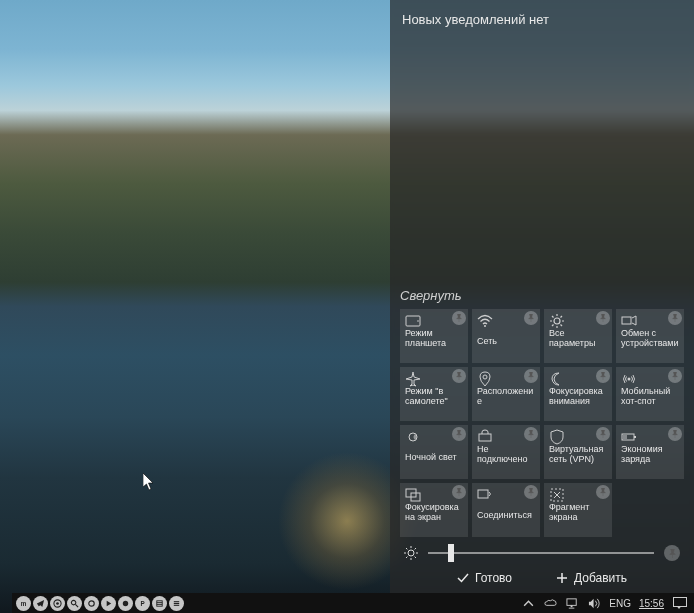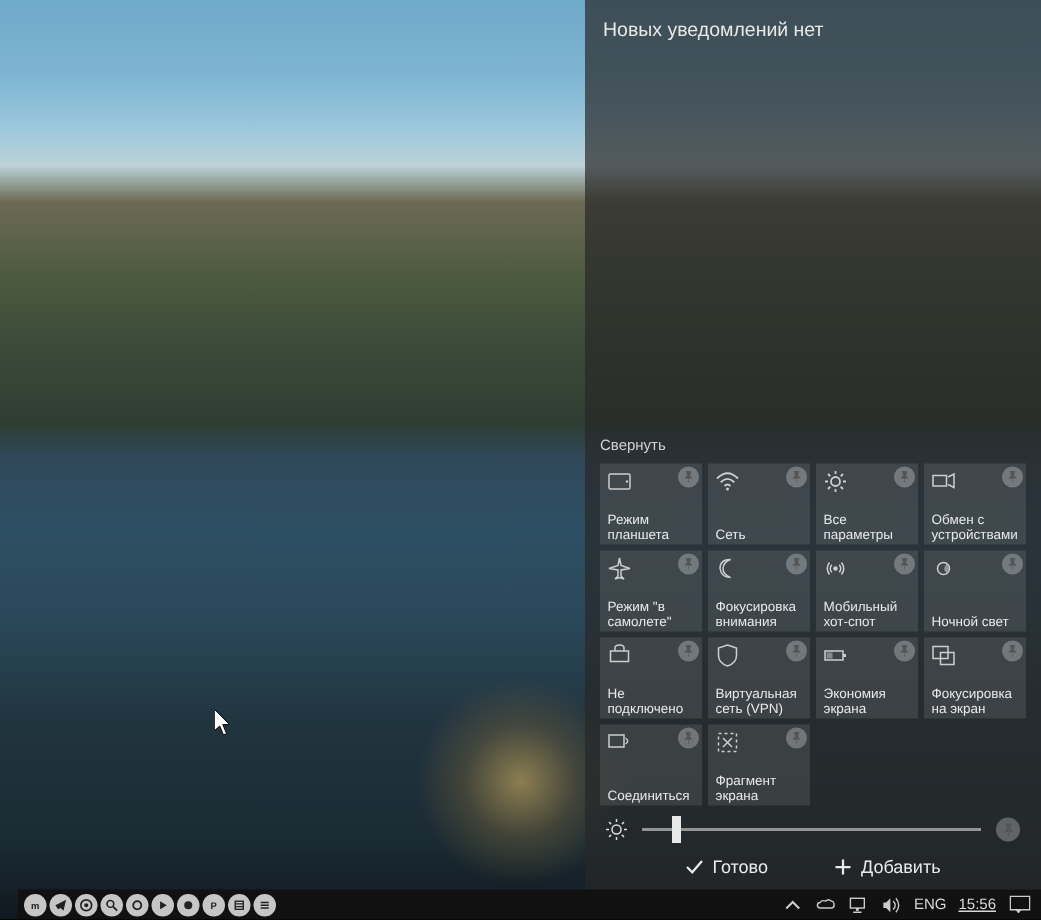--- a/index.html
+++ b/index.html
@@ -30,28 +30,28 @@
   .action-center {
     position: absolute; top: 0; right: 0; width: 304px; height: 593px;
     background: rgba(40,40,40,0.70);
     backdrop-filter: blur(2px);
     color: #e6e6e6;
     display: flex; flex-direction: column;
     padding: 10px 10px 4px 10px;
   }
   .ac-title { font-size: 13px; color: #e8e8e8; padding: 2px 2px 10px 2px; }
   .ac-spacer { flex: 1; }
-  .ac-collapse { font-size: 10px; color: #d0d0d0; padding-bottom: 6px; cursor: pointer; }
+  .ac-collapse { font-size: 13px; color: #d0d0d0; padding-bottom: 6px; cursor: pointer; font-style: italic; }
 
   .tiles { display: flex; flex-wrap: wrap; gap: 4px; }
   .tile {
     position: relative; width: 68px; height: 54px;
     background: rgba(255,255,255,0.10);
     color: #e8e8e8; font-size: 9px; line-height: 1.1;
-    padding: 4px 5px 1px 5px;
+    padding: 4px 5px 16px 5px;
     display: flex; flex-direction: column; justify-content: space-between;
     cursor: pointer;
   }
   .tile .icon { width: 16px; height: 16px; opacity: 0.9; }
   .tile .icon svg { width: 16px; height: 16px; display:block; }
   .tile .label { word-break: break-word; }
   .tile .pin {
     position: absolute; top: 2px; right: 2px; width: 14px; height: 14px;
     border-radius: 50%; background: rgba(255,255,255,0.28);
     display: flex; align-items: center; justify-content: center;
@@ -196,20 +196,34 @@
         <span class="label">Режим "в самолете"</span>
       </div>
       <div class="tile">
         <span class="pin">
           <svg viewBox="0 0 10 10">
             <path d="M3 0 L7 0 L6 4 L8 6 L2 6 L4 4 Z M5 6 L5 10" fill="#555" stroke="#555" stroke-width="0.5"></path>
           </svg>
         </span>
         <span class="icon">
           <svg viewBox="0 0 16 16">
+            <path d="M8 1 Q13 1 13 6 Q13 10 8 15 Q3 10 3 6 Q3 1 8 1 Z" fill="none" stroke="#ddd" stroke-width="1"></path>
+            <circle cx="8" cy="6" r="2" fill="none" stroke="#ddd" stroke-width="1"></circle>
+          </svg>
+        </span>
+        <span class="label">Расположение</span>
+      </div>
+      <div class="tile">
+        <span class="pin">
+          <svg viewBox="0 0 10 10">
+            <path d="M3 0 L7 0 L6 4 L8 6 L2 6 L4 4 Z M5 6 L5 10" fill="#555" stroke="#555" stroke-width="0.5"></path>
+          </svg>
+        </span>
+        <span class="icon">
+          <svg viewBox="0 0 16 16">
             <path d="M10 2 Q5 4 5 8 Q5 12 10 14 Q4 14 3 8 Q3 2 10 2 Z" fill="none" stroke="#ddd" stroke-width="1"></path>
           </svg>
         </span>
         <span class="label">Фокусировка внимания</span>
       </div>
       <div class="tile">
         <span class="pin">
           <svg viewBox="0 0 10 10">
             <path d="M3 0 L7 0 L6 4 L8 6 L2 6 L4 4 Z M5 6 L5 10" fill="#555" stroke="#555" stroke-width="0.5"></path>
           </svg>
@@ -269,21 +283,21 @@
             <path d="M3 0 L7 0 L6 4 L8 6 L2 6 L4 4 Z M5 6 L5 10" fill="#555" stroke="#555" stroke-width="0.5"></path>
           </svg>
         </span>
         <span class="icon">
           <svg viewBox="0 0 16 16">
             <rect x="1" y="5" width="12" height="6" fill="none" stroke="#ddd" stroke-width="1"></rect>
             <rect x="13" y="7" width="2" height="2" fill="#ddd"></rect>
             <rect x="2" y="6" width="4" height="4" fill="#ddd" opacity="0.5"></rect>
           </svg>
         </span>
-        <span class="label">Экономия экрана</span>
+        <span class="label">Экономия заряда</span>
       </div>
       <div class="tile">
         <span class="pin">
           <svg viewBox="0 0 10 10">
             <path d="M3 0 L7 0 L6 4 L8 6 L2 6 L4 4 Z M5 6 L5 10" fill="#555" stroke="#555" stroke-width="0.5"></path>
           </svg>
         </span>
         <span class="icon">
           <svg viewBox="0 0 16 16">
             <rect x="1" y="2" width="10" height="8" fill="none" stroke="#ddd" stroke-width="1"></rect>

